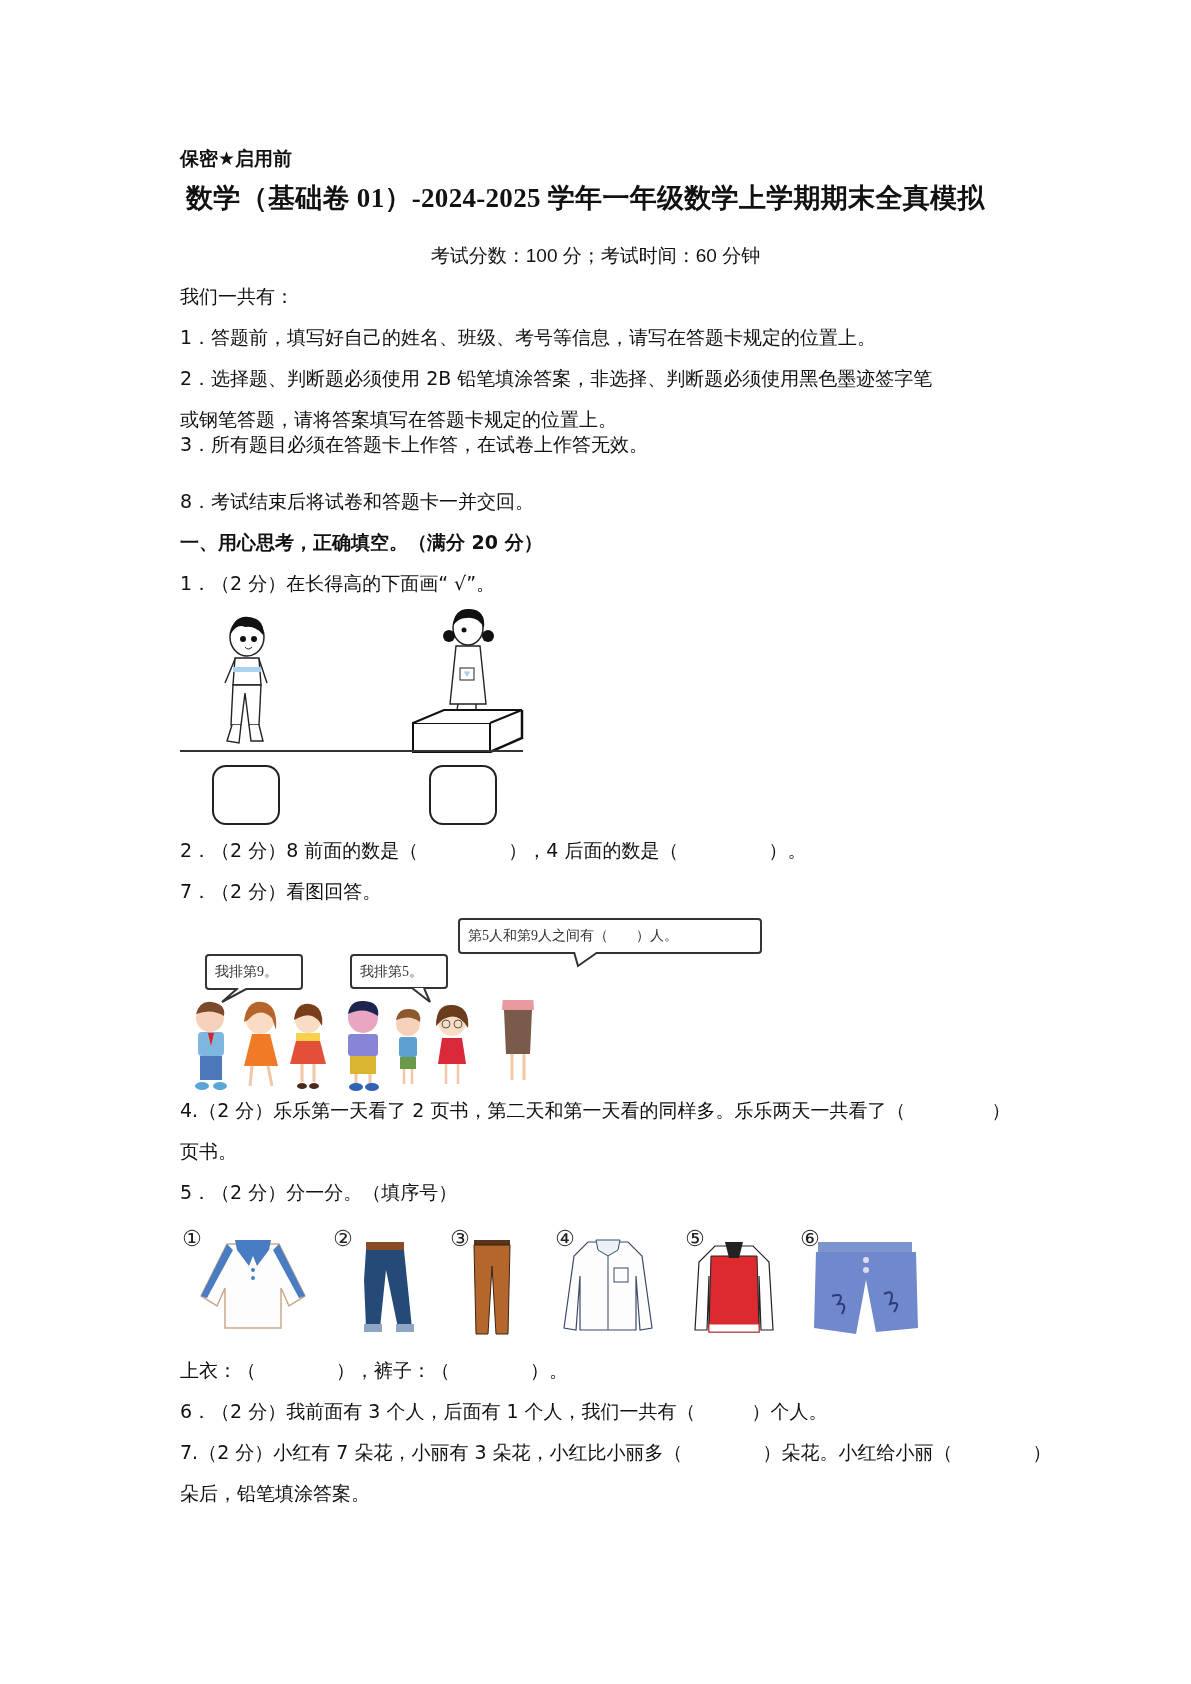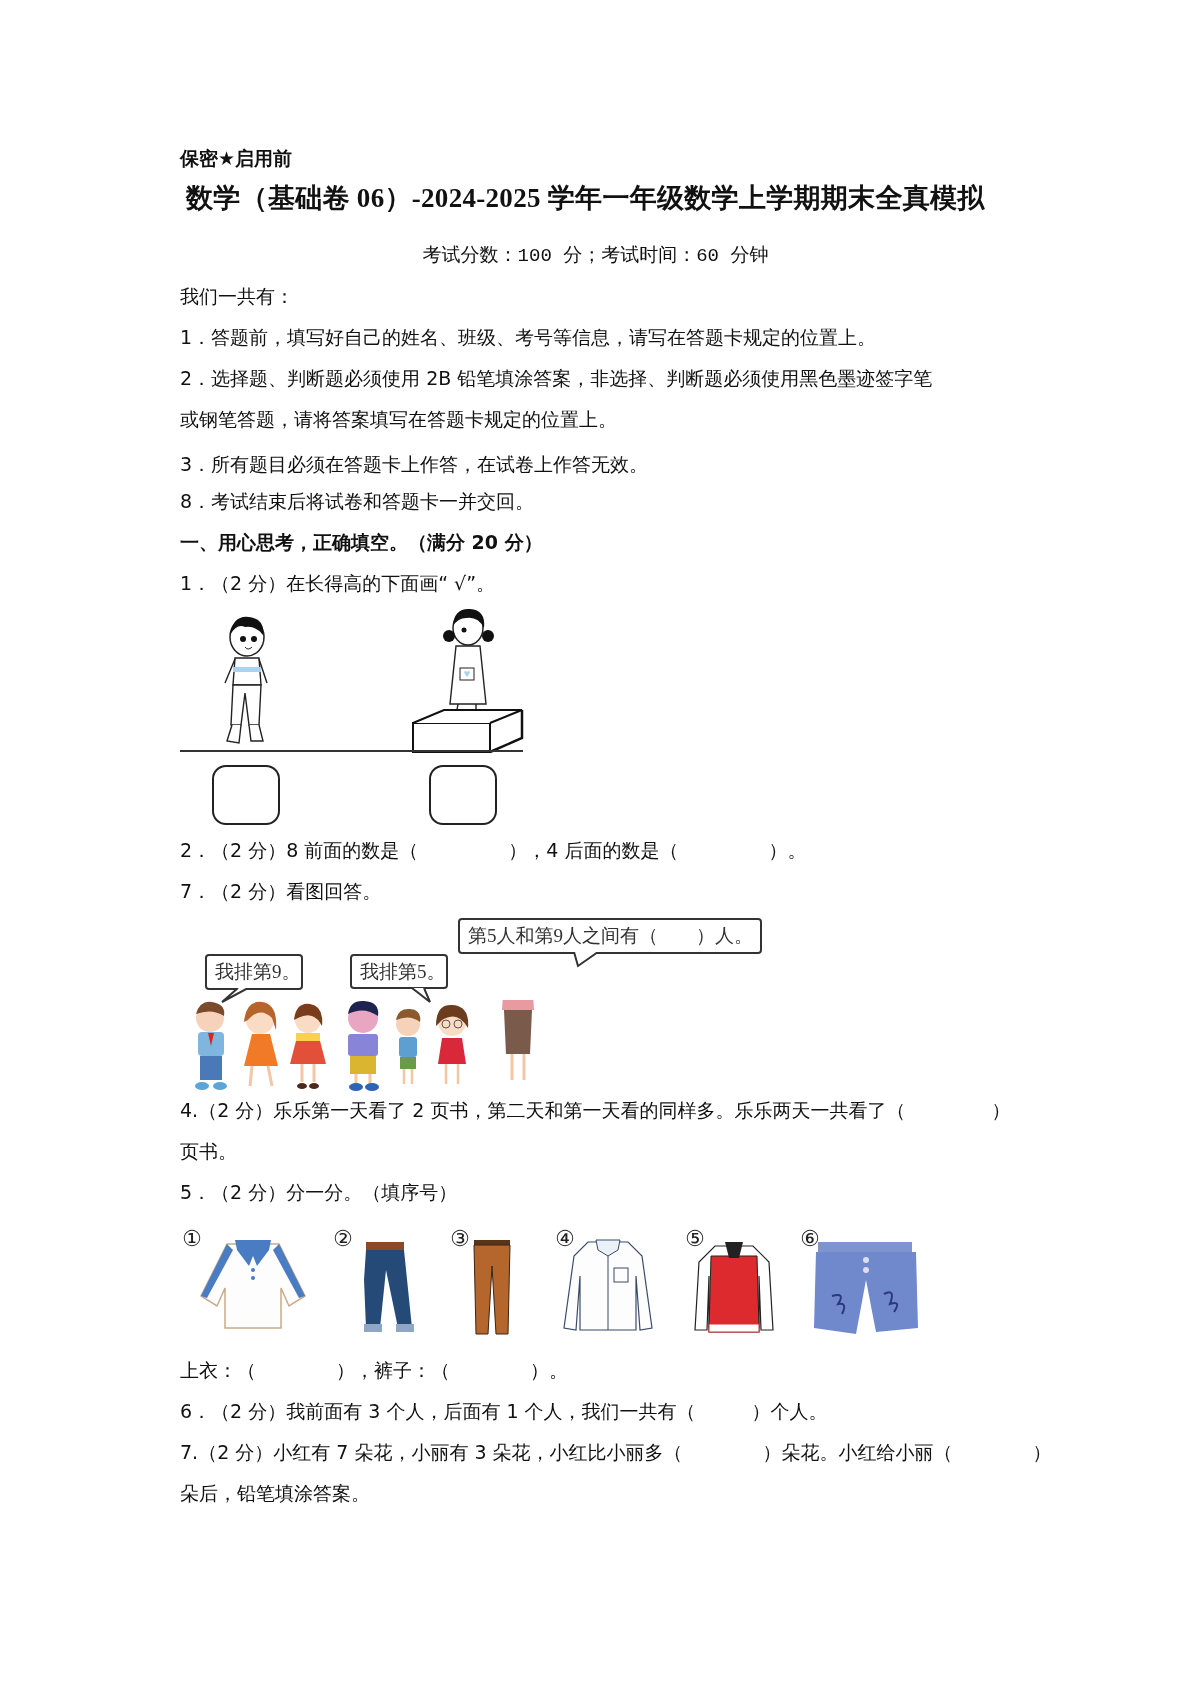--- a/index.html
+++ b/index.html
@@ -1,45 +1,45 @@
 <!DOCTYPE html>
 <html><head>
 <meta charset="utf-8">
 <style>
   html,body{margin:0;padding:0;background:#ffffff;}
   body{width:1191px;height:1684px;position:relative;overflow:hidden;
        font-family:"DejaVu Sans","Liberation Sans",sans-serif;color:#111;}
   .ln{position:absolute;left:180px;font-size:19px;line-height:24px;white-space:nowrap;}
-  .serif{font-family:Liberation Mono, monospace;}
+  .serif{font-family:Liberation Sans, sans-serif;}
   .bold{font-weight:bold;}
   .secret{top:146px;font-size:19px;}
   .title{top:186px;left:186px;font-size:27px;font-weight:bold;font-family:"Liberation Serif","DejaVu Serif",serif;letter-spacing:0.3px;}
   .subtitle{top:244px;left:0;width:1191px;text-align:center;font-size:19px;}
   .blank{display:inline-block;}
   .box-ans{position:absolute;border:2px solid #222;border-radius:14px;background:#fff;}
   .ground{position:absolute;left:180px;top:750px;width:343px;height:2px;background:#333;}
   .bubble{position:absolute;border:2px solid #333;border-radius:4px;background:#fff;
-          font-family:"Liberation Serif","DejaVu Serif",serif;font-size:19px;color:#333;
+          font-family:"Liberation Serif","DejaVu Serif",serif;font-size:14px;color:#333;
           display:flex;align-items:center;padding-left:8px;box-sizing:border-box;}
   .circ{position:absolute;font-size:22px;font-family:"DejaVu Sans",sans-serif;color:#222;}
   .kid{position:absolute;}
   svg{display:block;}
 </style>
 </head>
 <body>
 
 <div class="ln bold secret">保密★启用前</div>
-<div class="ln title">数学（基础卷 06）-2024-2025 学年一年级数学上学期期末全真模拟</div>
+<div class="ln title">数学（基础卷 01）-2024-2025 学年一年级数学上学期期末全真模拟</div>
 <div class="ln subtitle serif">考试分数：100 分；考试时间：60 分钟</div>
 
 <div class="ln" style="top:284px">我们一共有：</div>
 <div class="ln" style="top:325px">1．答题前，填写好自己的姓名、班级、考号等信息，请写在答题卡规定的位置上。</div>
 <div class="ln" style="top:366px">2．选择题、判断题必须使用 2B 铅笔填涂答案，非选择、判断题必须使用黑色墨迹签字笔</div>
 <div class="ln" style="top:407px">或钢笔答题，请将答案填写在答题卡规定的位置上。</div>
-<div class="ln" style="top:452px">3．所有题目必须在答题卡上作答，在试卷上作答无效。</div>
+<div class="ln" style="top:432px">3．所有题目必须在答题卡上作答，在试卷上作答无效。</div>
 <div class="ln" style="top:489px">8．考试结束后将试卷和答题卡一并交回。</div>
 
 <div class="ln bold" style="top:530px">一、用心思考，正确填空。（满分 20 分）</div>
 
 <div class="ln" style="top:571px">1．（2 分）在长得高的下面画“ √”。</div>
 
 <div class="kid" style="left:215px;top:613px">
   <svg width="60" height="140" viewBox="0 0 60 140">
     <ellipse cx="32" cy="24" rx="17" ry="19" fill="#fff" stroke="#222" stroke-width="1.5"></ellipse>
     <path d="M15 22 Q18 2 34 4 Q50 6 48 22 Q40 12 30 14 Q22 10 15 22Z" fill="#111"></path>

